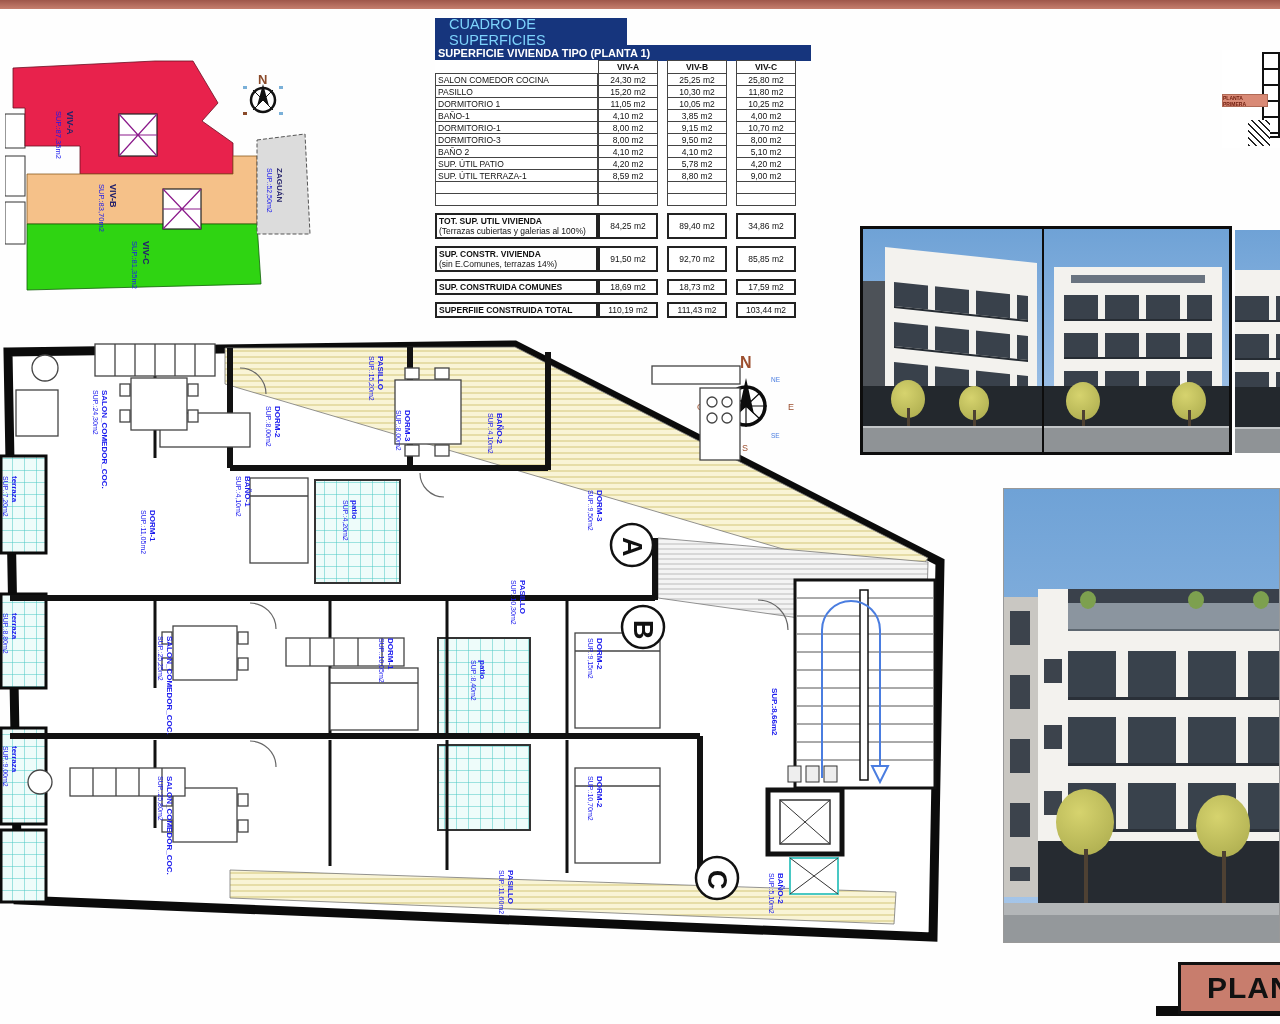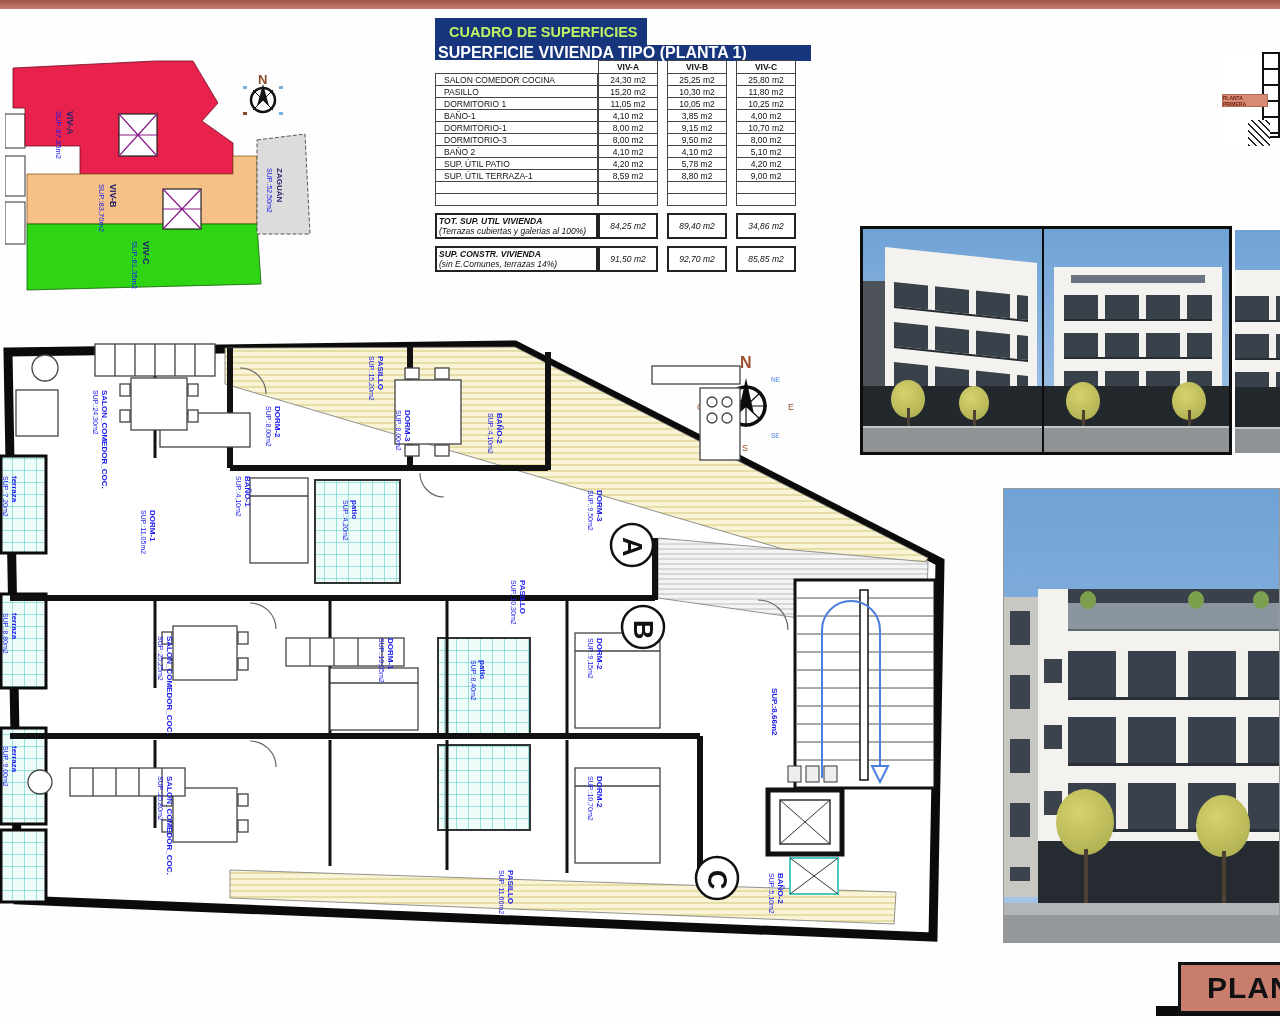--- a/index.html
+++ b/index.html
@@ -13,32 +13,32 @@
 
   
   #top-band{left:0;top:0;width:1280px;height:9px;background:linear-gradient(#9e564a,#c67f6e);}
   #footer-bar{left:1156px;top:1006px;width:124px;height:10px;background:#0c0c0c;}
   #footer-box{left:1178px;top:962px;width:108px;height:46px;background:#c87d6d;border:3px solid #111;
               display:flex;align-items:center;}
   #footer-box span{font-size:30px;font-weight:bold;color:#111;letter-spacing:1px;margin-left:26px;}
 
   
   #surf{left:435px;top:18px;width:376px;font-size:8.5px;}
-  #surf .title{background:var(--navy);color:#bef264;font-weight:bold;font-size:14.5px;
-               width:212px;height:27px;display:flex;align-items:center;padding-left:14px;box-sizing:border-box;}
-  #surf .subtitle{background:var(--navy);color:#fff;font-weight:bold;font-size:16px;
+  #surf .title{background:var(--navy);color:#7dd3fc;font-weight:normal;font-size:14.5px;
+               width:192px;height:27px;display:flex;align-items:center;padding-left:14px;box-sizing:border-box;}
+  #surf .subtitle{background:var(--navy);color:#fff;font-weight:bold;font-size:11px;
                width:100%;height:16px;display:flex;align-items:center;padding-left:3px;box-sizing:border-box;}
   .trow{display:flex;margin-top:-1px;}
   .tc{border:1px solid #444;box-sizing:border-box;height:13px;display:flex;align-items:center;background:#fff;}
-  .tc.name{width:163px;padding-left:8px;text-align:center;}
+  .tc.name{width:163px;padding-left:2px;text-align:center;}
   .tc.val{width:60px;justify-content:center;}
   .sp{width:9px;border:0;background:transparent;}
   .hdr .tc{font-weight:bold;height:14px;}
   .hdr .tc.name{border:0;}
-  .sum{display:flex;margin-top:7px;align-items:stretch;font-style:italic;}
+  .sum{display:flex;margin-top:7px;align-items:stretch;}
   .sum .nbox{border:2px solid #222;width:163px;box-sizing:border-box;padding:1px 2px;display:flex;
              flex-direction:column;justify-content:center;}
   .sum .nbox .nm{font-weight:bold;}
   .sum .vbox{border:2px solid #222;width:60px;box-sizing:border-box;display:flex;align-items:center;
              justify-content:center;background:#fff;}
   .sum .sp{border:0;}
 
   
   .sky{background:linear-gradient(#6fa2d6,#a9c8ea);}
   #strip{left:860px;top:226px;width:372px;height:229px;border:3px solid #0d0d0d;display:flex;overflow:hidden;box-sizing:border-box;}
@@ -238,20 +238,40 @@
       <div class="sum">
         <div class="nbox">
           <div class="nm">SUP. CONSTR. VIVIENDA</div>
           <div>(sin E.Comunes, terrazas 14%)</div>
         </div>
         <div class="vbox">91,50 m2</div>
         <div class="sp"></div>
         <div class="vbox">92,70 m2</div>
         <div class="sp"></div>
         <div class="vbox">85,85 m2</div>
+      </div>
+      <div class="sum">
+        <div class="nbox">
+          <div class="nm">SUP. CONSTRUIDA COMUNES</div>
+        </div>
+        <div class="vbox">18,69 m2</div>
+        <div class="sp"></div>
+        <div class="vbox">18,73 m2</div>
+        <div class="sp"></div>
+        <div class="vbox">17,59 m2</div>
+      </div>
+      <div class="sum">
+        <div class="nbox">
+          <div class="nm">SUPERFIIE CONSTRUIDA TOTAL</div>
+        </div>
+        <div class="vbox">110,19 m2</div>
+        <div class="sp"></div>
+        <div class="vbox">111,43 m2</div>
+        <div class="sp"></div>
+        <div class="vbox">103,44 m2</div>
       </div>
     </div>
 </div>
 
 <div class="abs" id="elev">
   <div class="bldg"></div>
   <div class="lbl">PLANTA PRIMERA</div>
   <div class="hatch"></div>
 </div>
 

